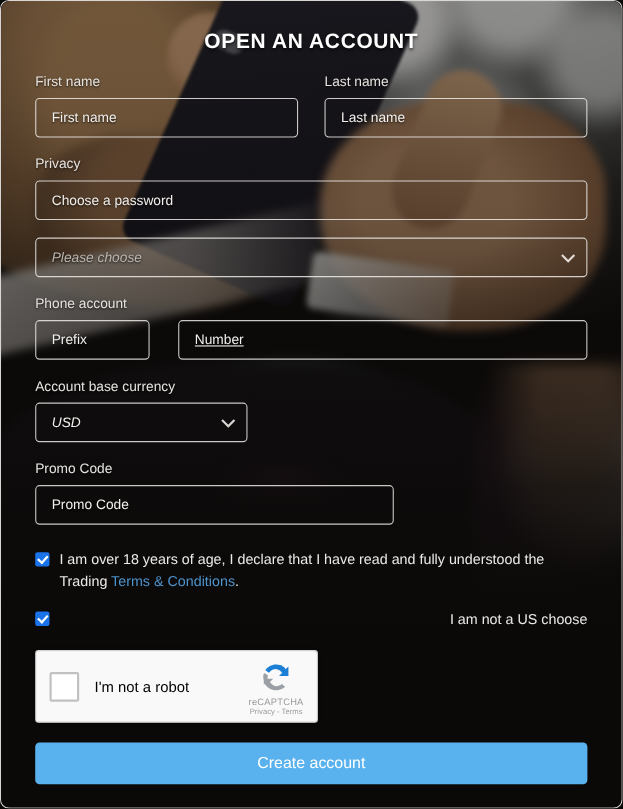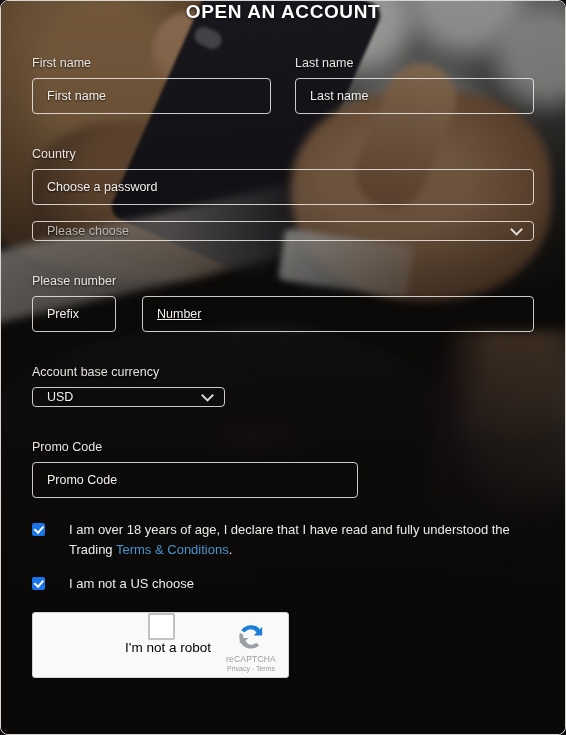--- a/index.html
+++ b/index.html
@@ -178,30 +178,31 @@
     z-index: 2;
     padding: 0 31px;
   }
 
   .title {
     text-align: center;
     color: #ffffff;
     font-size: 19px;
     font-weight: 700;
     letter-spacing: 0.6px;
+    padding-top: 27px;
     text-shadow: 0 1px 3px rgba(0,0,0,0.65);
   }
 
   .row {
     display: flex;
     gap: 24px;
   }
   .col { flex: 1; min-width: 0; }
 
-  .field { margin-top: 32px; }
+  .field { margin-top: 16px; }
 
   .label {
     color: #e7e3df;
     font-size: 12.5px;
     line-height: 16px;
     margin-bottom: 7px;
     text-shadow: 0 1px 2px rgba(0,0,0,0.75);
   }
 
   .input {
@@ -229,50 +230,52 @@
     right: 13px; top: 50%;
     width: 9px; height: 9px;
     margin-top: -6px;
     border-right: 2px solid rgba(240,237,233,0.9);
     border-bottom: 2px solid rgba(240,237,233,0.9);
     transform: rotate(45deg);
     pointer-events: none;
   }
   .select {
     width: 100%;
-    height: 20px;
+    height: 36px;
     background: transparent;
     border: 1px solid rgba(245,242,238,0.82);
     border-radius: 4px;
     color: #f2efec;
     font-family: "Liberation Sans", sans-serif;
     font-size: 12.5px;
     padding: 0 30px 0 14px;
     outline: none;
     appearance: none;
     -webkit-appearance: none;
     text-shadow: 0 1px 2px rgba(0,0,0,0.8);
+    font-style: italic;
   }
   .select.placeholder-val { color: #bdb7b1; }
 
   .country-field { margin-top: 16px; }
 
   .phone-row { display: flex; gap: 26px; }
-  .phone-prefix { width: 84px; flex: none; }
+  .phone-prefix { width: 104px; flex: none; }
   .phone-number { flex: 1; text-decoration: underline; }
 
   .currency-select { width: 193px; }
   .promo-input { width: 326px; }
 
   
   .check-block { margin-top: 22px; }
   .check-row {
     display: flex;
     align-items: flex-start;
-    gap: 24px;
+    gap: 9px;
+    justify-content: space-between;
   }
   .check-row + .check-row { margin-top: 14px; }
 
   .cbox {
     flex: none;
     width: 13px; height: 13px;
     margin-top: 3px;
     border-radius: 2px;
     background: #1a73e8;
     position: relative;
@@ -302,21 +305,20 @@
     width: 257px;
     height: 66px;
     background: #f9f9f9;
     border: 1px solid #d3d3d3;
     border-radius: 3px;
     box-shadow: 0 0 4px rgba(0,0,0,0.12);
     display: flex;
     align-items: center;
     padding: 0 11px 0 12px;
     position: relative;
-    flex-direction: column;
   }
   .rc-box {
     width: 27px; height: 27px;
     background: #fff;
     border: 2px solid #c1c1c1;
     border-radius: 2px;
     flex: none;
   }
   .rc-label {
     margin-left: 14px;
@@ -394,38 +396,38 @@
       </div>
       <div class="col field">
         <div class="label">Last name</div>
         <input class="input" type="text" placeholder="Last name" style="">
       </div>
     </div>
 
     
     <div class="row">
       <div class="col field">
-        <div class="label">Country</div>
+        <div class="label">Privacy</div>
         <input class="input" type="text" placeholder="Choose a password" style="">
       </div>
     </div>
 
     
     <div class="field country-field">
       <div class="select-wrap">
         <select class="select placeholder-val">
           <option>Please choose</option>
         </select>
         <span class="chev"></span>
       </div>
     </div>
 
     
     <div class="field">
-      <div class="label">Please number</div>
+      <div class="label">Phone account</div>
       <div class="phone-row">
         <input class="input phone-prefix" type="text" placeholder="Prefix" style="">
         <input class="input phone-number" type="text" placeholder="Number" style="">
       </div>
     </div>
 
     
     <div class="field">
       <div class="label">Account base currency</div>
       <div class="select-wrap currency-select">
@@ -465,15 +467,16 @@
           <path d="M36.6 13.0l4.2-4.2v12.9H28.0l4.3-4.3A11.7 11.7 0 0 0 24 12.3c-4.0 0-7.6 2.0-9.7 5.1l-5.0-3.4C12.4 9.4 17.8 6.3 24 6.3c4.9 0 9.3 1.9 12.6 5.0z" fill="#1c7fd6"></path>
           <path d="M11.4 35.0A17.6 17.6 0 0 1 6.4 24c0-2.2.4-4.3 1.2-6.2l5.2 3.1A11.7 11.7 0 0 0 12.3 24c0 2.6.8 5.0 2.2 6.9l-3.1 4.1z" fill="#9aa0a6"></path>
           <path d="M7.2 25.6H20.0l-4.3 4.3A11.7 11.7 0 0 0 24 35.7c3.0 0 5.7-1.1 7.8-3.0l4.6 3.8C33.2 39.5 28.8 41.4 24 41.4c-6.6 0-12.3-3.6-15.4-8.9l-1.4 1.4V25.6z" fill="#9aa0a6"></path>
         </svg>
         <div class="rc-name">reCAPTCHA</div>
         <div class="rc-legal">Privacy - Terms</div>
       </span>
     </div>
 
     
+    <button class="submit">Create account</button>
 
   </div>
 </div>
 
 </body></html>

